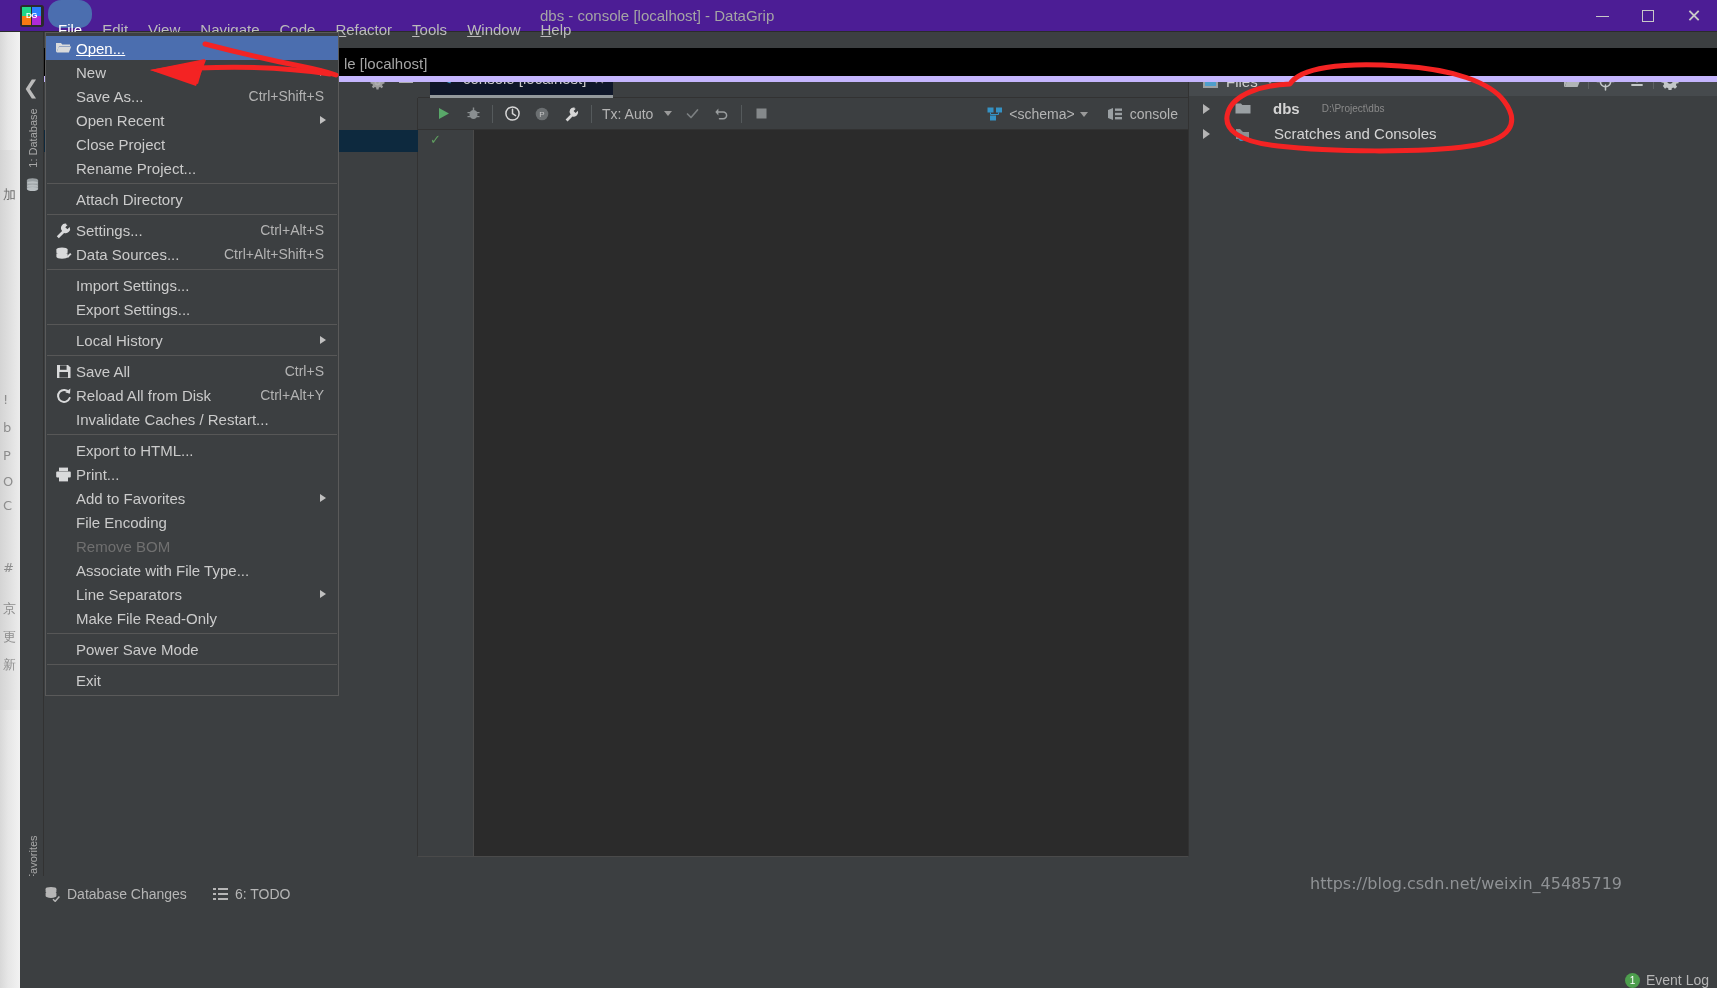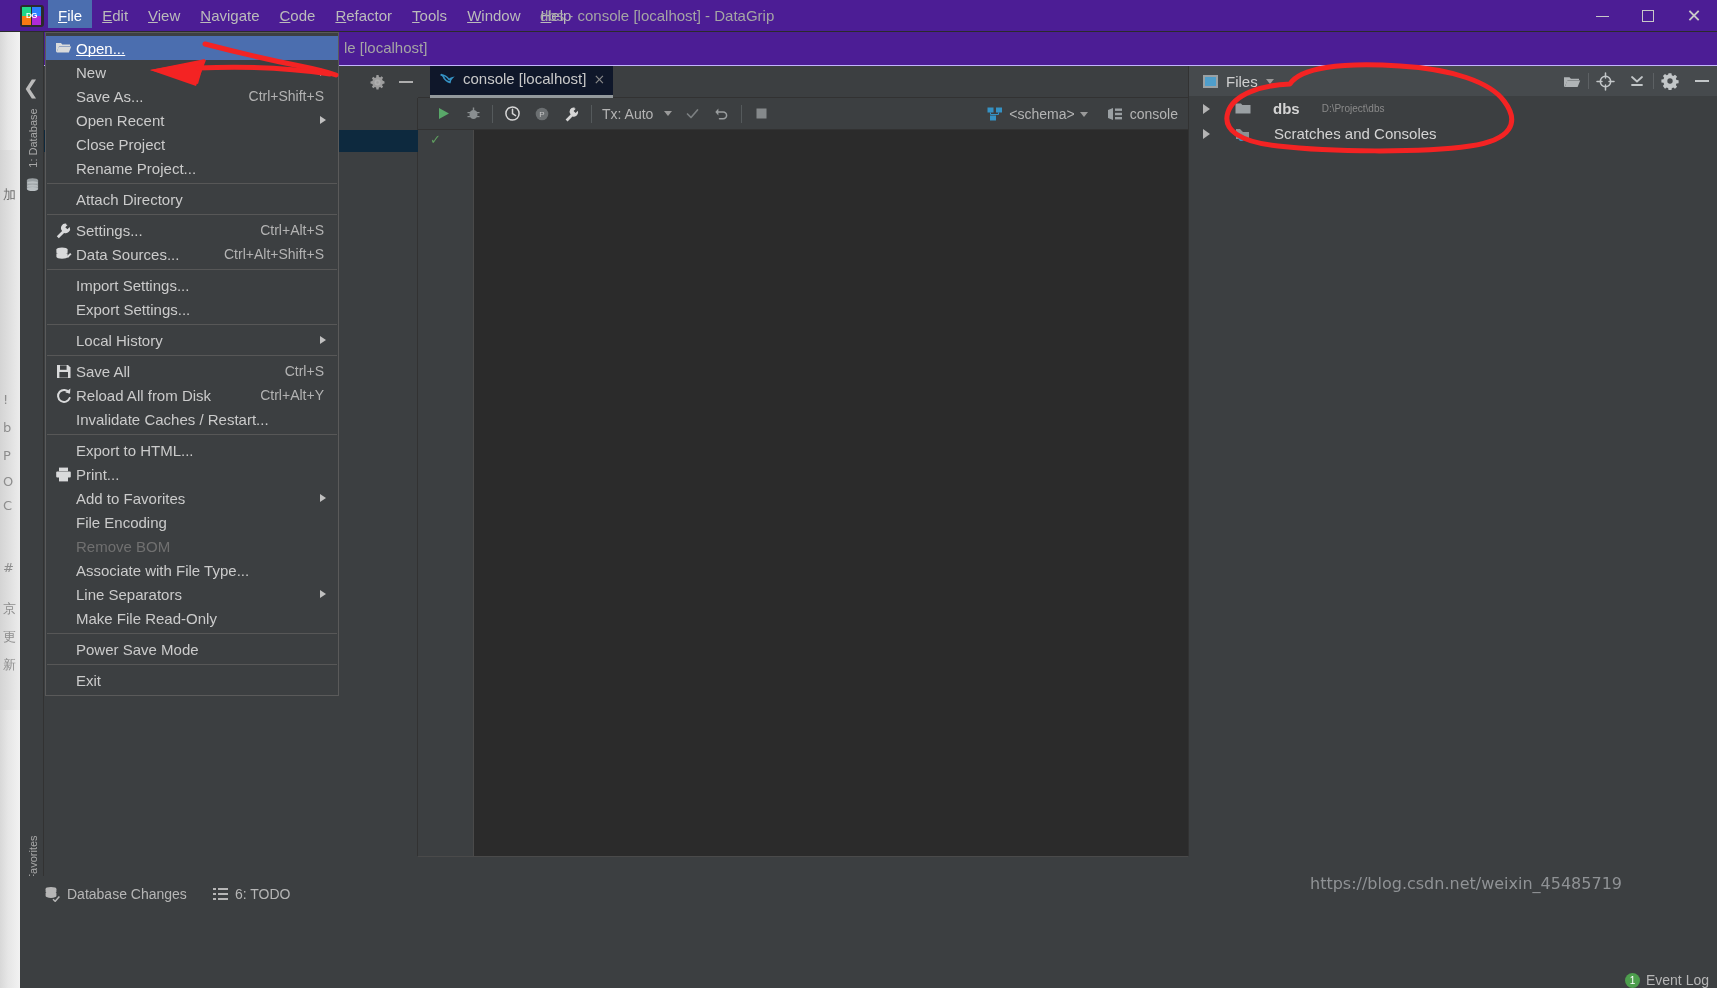--- a/index.html
+++ b/index.html
@@ -25,22 +25,22 @@
   .app-logo { position:absolute; left:20px; top:5px; width:24px; height:22px;
     background:#2b2b2b; border-radius:3px; overflow:hidden; }
   .app-logo .q1 { position:absolute; left:2px; top:2px; width:9px; height:9px; background:#21d789;}
   .app-logo .q2 { position:absolute; left:12px; top:2px; width:9px; height:9px; background:#2a7fff;}
   .app-logo .q3 { position:absolute; left:2px; top:11px; width:9px; height:9px; background:#f97a12;}
   .app-logo .q4 { position:absolute; left:12px; top:11px; width:9px; height:9px; background:#b02ad8;}
   .app-logo .lbl { position:absolute; left:0; top:0; width:23px; height:22px; color:#fff;
     font-size:8px; line-height:22px; text-align:center; font-weight:bold; letter-spacing:-0.5px;}
 
   .menubar { position:absolute; left:48px; top:0; height:32px; display:flex; align-items:stretch; }
-  .menu-item { padding:0 10px; height:28px; line-height:32px; font-size:15px; color:#bbbbbb;
-    cursor:default; white-space:nowrap; }
+  .menu-item { padding:14px 10px; height:28px; line-height:32px; font-size:15px; color:#bbbbbb;
+    cursor:default; white-space:nowrap;border-radius:13px; }
   .menu-item.active { background:#4b6eaf; color:#ffffff; }
   .menu-item u { text-decoration:underline; }
 
   .win-title { position:absolute; left:540px; top:0; height:32px; line-height:32px;
     font-size:15px; color:#a5a5a5; white-space:nowrap; }
 
   .wincontrols { position:absolute; right:0; top:0; height:32px; display:flex; }
   .wc { width:46px; height:32px; display:flex; align-items:center; justify-content:center;
     color:#c8c8c8; font-size:14px; }
   .wc .min-g { display:block; width:13px; height:1px; background:#c8c8c8; }
@@ -55,22 +55,22 @@
      font-family:"Liberation Sans",sans-serif;}
   .vlabel-db { top:100px; }
   .db-icon-cyl { position:absolute; left:5px; top:145px; width:15px; height:15px; }
   .fav-star { position:absolute; left:4px; top:855px; width:17px; height:17px; color:#9a9a9a;
      font-size:16px; line-height:17px; text-align:center; }
 
   
   .ghost { position:absolute; left:3px; font-size:13px; color:#8d8d8d; font-family:"DejaVu Sans",sans-serif;}
 
   
-  .subbar { position:absolute; left:44px; top:32px; width:1673px; height:34px;
-    background:#4c1d95; border-bottom:1px solid #c4b5fd; }
+  .subbar { position:absolute; left:44px; top:48px; width:1673px; height:34px;
+    background:#000000; border-bottom:6px solid #c4b5fd; }
   .subbar-title { position:absolute; left:300px; top:7px; font-size:15px; color:#a5a5a5; }
 
   
   .midbar { position:absolute; left:44px; top:66px; width:374px; height:32px; background:#3c3f41; }
   .tb-gear { position:absolute; left:325px; top:8px; width:17px; height:17px; }
   .tb-minus { position:absolute; left:355px; top:15px; width:14px; height:2px; background:#aeaeae; }
 
   
   .tabbar { position:absolute; left:418px; top:66px; width:770px; height:32px; background:#3c3f41;
     border-bottom:1px solid #323232; }

